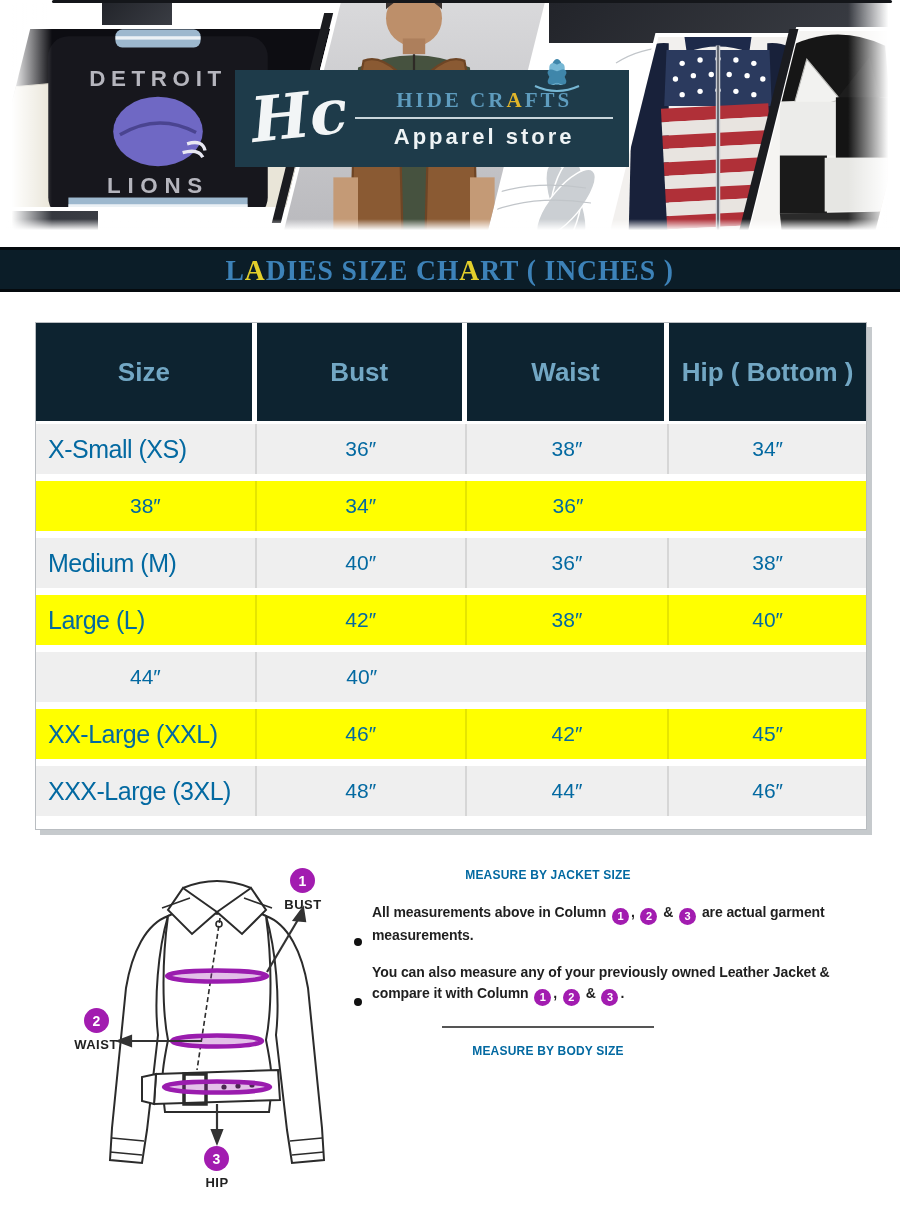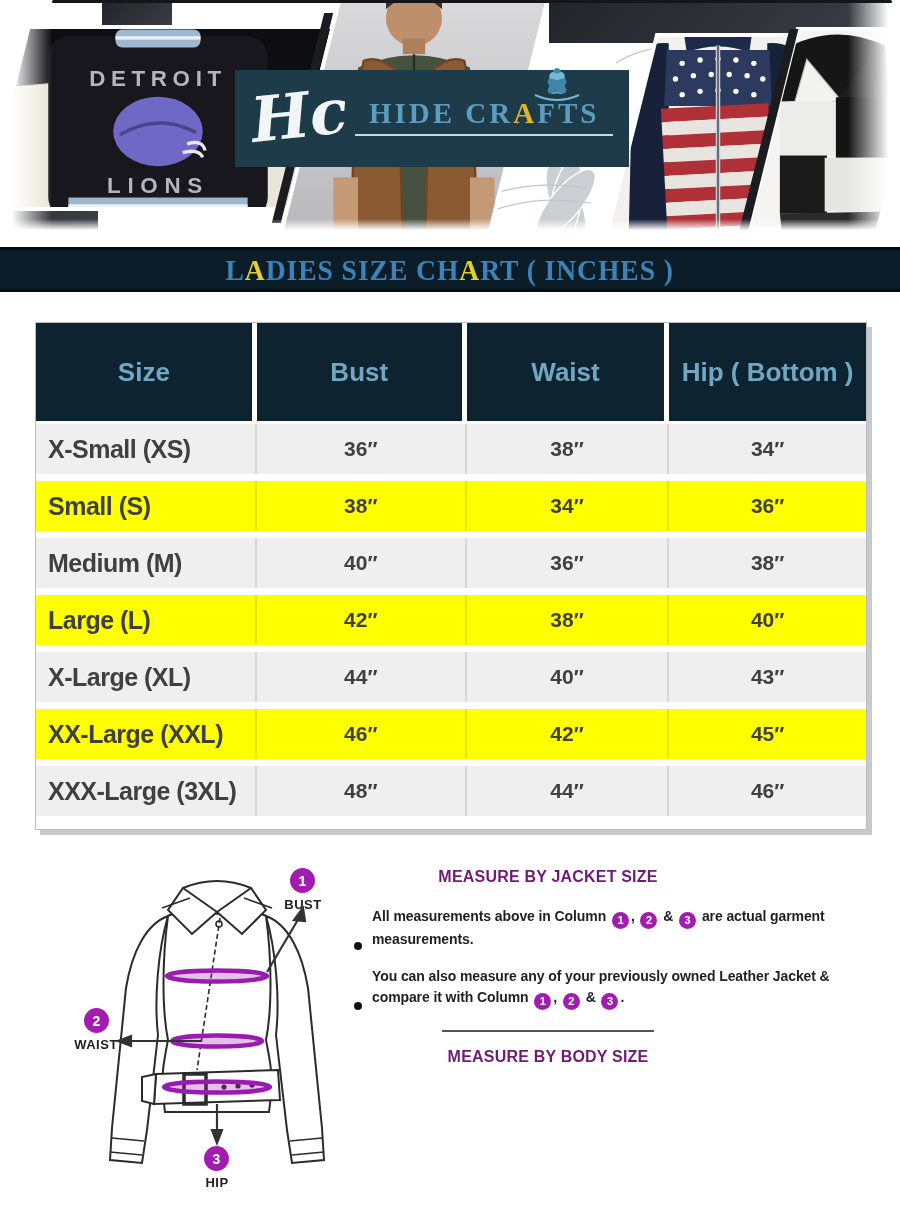--- a/index.html
+++ b/index.html
@@ -27,21 +27,21 @@
   .fade-l{left:0;background:linear-gradient(to right,#fff 12%,rgba(255,255,255,0));}
   .fade-r{right:0;background:linear-gradient(to left,#fff 12%,rgba(255,255,255,0));}
   .fade-b{position:absolute;left:0;right:0;bottom:0;height:14px;z-index:6;background:linear-gradient(to top,#fff 20%,rgba(255,255,255,0));}
 
   
   .logo-box{position:absolute;left:229px;top:67px;width:394px;height:97px;background:#1e3b4a;z-index:5;
             display:flex;align-items:center;padding:0 14px;box-sizing:border-box;}
   .monogram{font-family:"DejaVu Serif",serif;font-style:italic;font-weight:bold;color:#f2f5f6;
             font-size:62px;line-height:60px;transform:rotate(-6deg);margin:-6px 6px 0 2px;}
   .logo-right{flex:1;position:relative;text-align:center;}
-  .brand-name{font-family:"Liberation Serif",serif;font-weight:bold;font-size:29px;letter-spacing:3px;
+  .brand-name{font-family:"Liberation Serif",serif;font-weight:bold;font-size:21px;letter-spacing:3px;
               color:#5e9cbe;white-space:nowrap;}
   .brand-name .accent{color:#e0b52a;}
   .brand-rule{height:2px;background:#c9d6dc;margin:4px 2px 5px;}
   .tagline{color:#eef3f5;font-weight:bold;font-size:22px;letter-spacing:3px;}
   .lotus{position:absolute;right:26px;top:-30px;}
 
   
   .title-bar{position:absolute;top:247px;left:0;width:900px;height:39px;background:#0b1d28;
              border-top:3px solid #050a0e;border-bottom:3px solid #050a0e;
              display:flex;align-items:center;justify-content:center;}
@@ -54,37 +54,37 @@
               border:1px solid #b9bdc1;background:#fff;}
   .t-head{display:grid;grid-template-columns:26.6% 25.3% 24.4% 23.7%;background:#6d28d9;
           border-bottom:3px solid #fff;}
   .t-head .cell{background:#0d2330;color:#72a7c4;font-weight:bold;font-size:26px;height:98px;
                 display:flex;align-items:center;justify-content:center;border-right:5px solid #fff;}
   .t-head .cell:last-child{border-right:none;}
   .t-body .row{display:grid;grid-template-columns:26.6% 25.3% 24.4% 23.7%;height:50px;margin-bottom:7px;}
   .t-body .row:last-child{margin-bottom:13px;}
   .row.plain{background:#efefef;}
   .row.hl{background:#ffff00;}
-  .row .cell{display:flex;align-items:center;justify-content:center;color:#404040;font-weight:bold;
+  .row .cell{display:flex;align-items:center;justify-content:center;color:#0369a1;font-weight:normal;
              font-size:21px;border-right:2px solid rgba(0,0,0,0.10);}
   .row .cell:last-child{border-right:none;}
   .row .cell.size{justify-content:flex-start;padding-left:12px;font-size:25px;letter-spacing:-0.5px;}
 
   
   .diagram{position:absolute;left:62px;top:860px;width:292px;height:342px;}
   .badge{position:absolute;width:25px;height:25px;border-radius:50%;background:#a21cb0;color:#fff;
          font-weight:bold;font-size:14px;display:flex;align-items:center;justify-content:center;}
   .dg-label{position:absolute;font-weight:bold;font-size:13px;color:#222;letter-spacing:0.5px;}
   .b1{left:228px;top:8px;}  .l1{left:213px;top:37px;width:56px;text-align:center;}
   .b2{left:22px;top:148px;} .l2{left:0px;top:177px;width:68px;text-align:center;}
   .b3{left:142px;top:286px;}.l3{left:132px;top:315px;width:46px;text-align:center;}
 
   .instructions{position:absolute;left:352px;top:868px;width:506px;color:#1f1f1f;}
   .headwrap{width:392px;}
-  .m-head{font-weight:bold;font-size:16px;text-align:center;letter-spacing:0.2px;color:#701a75;margin:0;}
+  .m-head{font-weight:bold;font-size:12px;text-align:center;letter-spacing:0.2px;color:#0369a1;margin:0;}
   .bullets{margin:20px 0 0;}
   .bullet{display:flex;margin-bottom:16px;align-items:flex-end;}
   .bullet .dot{width:8px;height:8px;border-radius:50%;background:#111;margin:5px 10px 0 2px;flex:none;}
   .bullet .txt{font-weight:bold;font-size:14px;line-height:1.5;letter-spacing:-0.1px;}
   .ibadge{display:inline-flex;width:17px;height:17px;border-radius:50%;background:#a21cb0;color:#fff;
           font-size:11px;font-weight:bold;align-items:center;justify-content:center;
           vertical-align:-3px;margin:0 2px;}
   .divider{height:2px;background:#555;width:212px;margin:20px auto 16px;}
 </style>
 </head>
@@ -169,20 +169,21 @@
         <svg class="lotus" width="64" height="34" viewBox="0 0 64 34">
           <ellipse cx="32" cy="14" rx="6" ry="13" fill="#3f86aa"></ellipse>
           <ellipse cx="32" cy="16" rx="6" ry="12" transform="rotate(-28 32 16)" fill="#76b7d4"></ellipse>
           <ellipse cx="32" cy="16" rx="6" ry="12" transform="rotate(28 32 16)" fill="#76b7d4"></ellipse>
           <ellipse cx="32" cy="19" rx="5" ry="11" transform="rotate(-55 32 19)" fill="#3f86aa"></ellipse>
           <ellipse cx="32" cy="19" rx="5" ry="11" transform="rotate(55 32 19)" fill="#3f86aa"></ellipse>
           <path d="M10,28 Q32,38 54,28" stroke="#76b7d4" stroke-width="2" fill="none"></path>
         </svg>
         <div class="brand-name"><span>HIDE CR</span><span class="accent">A</span><span>FTS</span></div>
         <div class="brand-rule"></div>
+        <div class="tagline">Apparel store</div>
       </div>
     </div>
 
     <div class="panel p-flag">
       <svg width="168" height="196" viewBox="0 0 168 196">
         <path d="M8,30 Q20,14 40,16 L40,196 L4,196 Z" fill="#18213a"></path>
         <path d="M160,30 Q148,14 128,16 L128,196 L164,196 Z" fill="#18213a"></path>
         <path d="M54,10 Q84,0 114,10 L112,24 Q84,14 56,24 Z" fill="#1e2a4a"></path>
         <path d="M38,22 L130,22 L132,72 L36,72 Z" fill="#2b3a5e"></path>
         <g fill="#fff">
@@ -253,42 +254,39 @@
       <div class="cell">Hip ( Bottom )</div>
     </div>
     <div class="t-body">
       <div class="row plain">
         <div class="cell size">X-Small (XS)</div>
         <div class="cell">36″</div>
         <div class="cell">38″</div>
         <div class="cell">34″</div>
       </div>
       <div class="row hl">
-        <div class="cell size">Small (S)</div>
         <div class="cell">38″</div>
         <div class="cell">34″</div>
         <div class="cell">36″</div>
       </div>
       <div class="row plain">
         <div class="cell size">Medium (M)</div>
         <div class="cell">40″</div>
         <div class="cell">36″</div>
         <div class="cell">38″</div>
       </div>
       <div class="row hl">
         <div class="cell size">Large (L)</div>
         <div class="cell">42″</div>
         <div class="cell">38″</div>
         <div class="cell">40″</div>
       </div>
       <div class="row plain">
-        <div class="cell size">X-Large (XL)</div>
         <div class="cell">44″</div>
         <div class="cell">40″</div>
-        <div class="cell">43″</div>
       </div>
       <div class="row hl">
         <div class="cell size">XX-Large (XXL)</div>
         <div class="cell">46″</div>
         <div class="cell">42″</div>
         <div class="cell">45″</div>
       </div>
       <div class="row plain">
         <div class="cell size">XXX-Large (3XL)</div>
         <div class="cell">48″</div>

